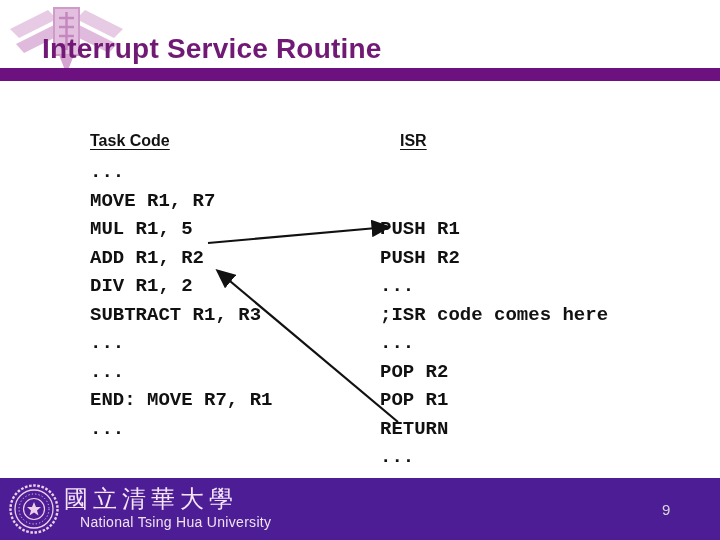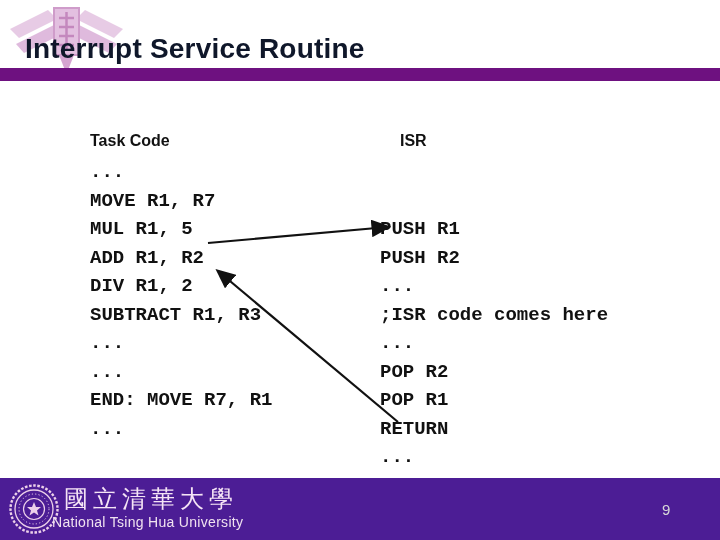--- a/index.html
+++ b/index.html
@@ -10,41 +10,41 @@
     position: relative;
     overflow: hidden;
   }
   .slide { position: absolute; inset: 0; width: 720px; height: 540px; background: #fff; }
 
   
   .emblem { position: absolute; left: 4px; top: 2px; z-index: 1; }
 
   
   .title {
-    position: absolute; left: 25px; top: 33px; z-index: 2;
-    font-size: 28px; font-weight: 700; color: #0f172a; letter-spacing: 0.2px;
+    position: absolute; left: 42px; top: 33px; z-index: 2;
+    font-size: 28px; font-weight: 700; color: #701a75; letter-spacing: 0.2px;
   }
   .title-bar {
     position: absolute; left: 0; top: 68px; width: 720px; height: 13px;
     background: #6e1180; z-index: 2;
   }
 
   
   .bullet-row { position: absolute; left: 42px; top: 95px; display: flex; align-items: flex-start; z-index: 2; }
   .bullet-dot {
     width: 9px; height: 9px; border-radius: 50%; background: #2b2bb8;
     margin-top: 9px; margin-right: 11px; flex: 0 0 auto;
   }
   .bullet-text { font-size: 21px; color: #1c1c1c; letter-spacing: 0.2px; }
 
   
   .code-header {
     position: absolute; top: 132px; z-index: 2;
     font-size: 16px; font-weight: 700; color: #111;
-    text-underline-offset: 3px;
+    text-decoration: underline; text-underline-offset: 3px;
   }
   .code-header.left { left: 90px; }
   .code-header.right { left: 400px; }
   .code-lines {
     position: absolute; top: 158px; z-index: 2;
     font-family: "Liberation Mono", "DejaVu Sans Mono", monospace;
     font-size: 19px; font-weight: 700; color: #111;
   }
   .code-lines.left { left: 90px; }
   .code-lines.right { left: 380px; }
@@ -58,21 +58,21 @@
     position: absolute; left: 0; top: 478px; width: 720px; height: 62px;
     background: #4c1d95; z-index: 4;
   }
   .seal { position: absolute; left: 8px; top: 5px; }
   .uni-zh {
     position: absolute; left: 64px; top: 5px;
     font-family: "DejaVu Serif", serif;
     font-size: 24px; color: #f5e4f5; letter-spacing: 5px; white-space: nowrap;
   }
   .uni-en {
-    position: absolute; left: 52px; top: 36px;
+    position: absolute; left: 80px; top: 36px;
     font-size: 14px; color: #f0e2f0; letter-spacing: 0.3px;
   }
   .page-num {
     position: absolute; left: 662px; top: 23px;
     font-size: 15px; color: #d8d8d8;
   }
 </style>
 </head>
 <body>
 

